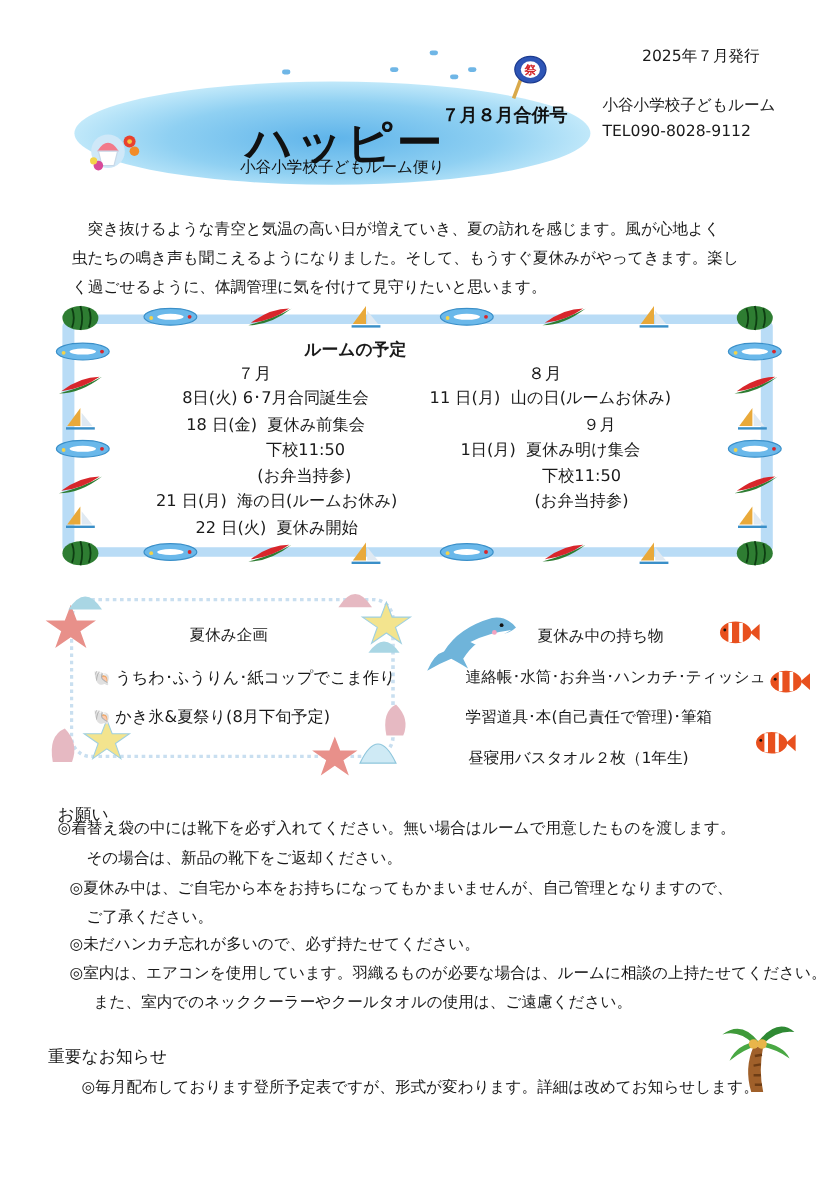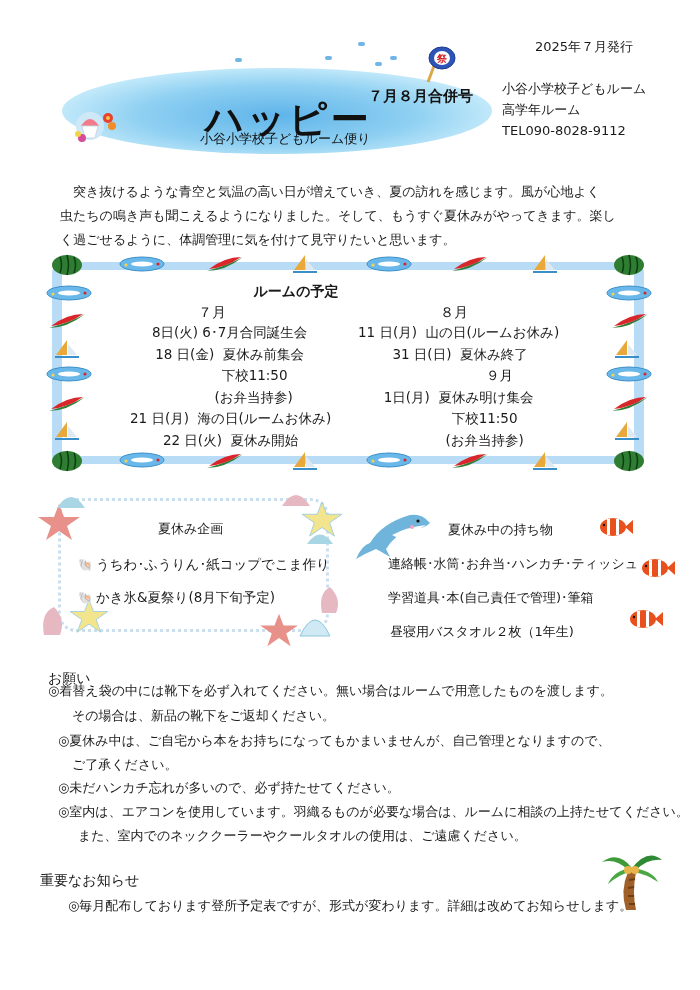--- a/index.html
+++ b/index.html
@@ -71,21 +71,20 @@
   <circle cx="36" cy="10" r="5" fill="#e8412f"></circle>
   <circle cx="36" cy="10" r="2" fill="#f5c542"></circle>
   <circle cx="40" cy="18" r="4" fill="#f28c28"></circle>
   <circle cx="10" cy="30" r="4" fill="#d84a9a"></circle>
   <circle cx="6" cy="26" r="3" fill="#f3d34a"></circle>
 </svg>
 
 <div id="issue-date" class="abs">2025年７月発行</div>
 <div id="contact" class="abs">
   <div>小谷小学校子どもルーム</div>
-  <div>高学年ルーム</div>
   <div>TEL090-8028-9112</div>
 </div>
 
 <div id="intro" class="abs">
   <p style="padding-left:13px">突き抜けるような青空と気温の高い日が増えていき、夏の訪れを感じます。風が心地よく</p>
   <p>虫たちの鳴き声も聞こえるようになりました。そして、もうすぐ夏休みがやってきます。楽し</p>
   <p>く過ごせるように、体調管理に気を付けて見守りたいと思います。</p>
 </div>
 
 <div id="sched-frame" class="abs">
@@ -243,21 +242,20 @@
   <div style="white-space:pre">18 日(金)  夏休み前集会</div>
   <div style="padding-left:50px">下校11:50</div>
   <div style="padding-left:48px">(お弁当持参)</div>
   <div style="white-space:pre;padding-left:2px">21 日(月)  海の日(ルームお休み)</div>
   <div style="white-space:pre;padding-left:2px">22 日(火)  夏休み開始</div>
 </div>
 
 <div class="abs t14" style="left:440px;top:304px">８月</div>
 <div class="abs sched-col" style="left:358px;top:322px">
   <div style="white-space:pre">11 日(月)  山の日(ルームお休み)</div>
-  <div style="white-space:pre;padding-left:3px">31 日(日)  夏休み終了</div>
   <div style="padding-left:82px">９月</div>
   <div style="white-space:pre">1日(月)  夏休み明け集会</div>
   <div style="padding-left:52px">下校11:50</div>
   <div style="padding-left:52px">(お弁当持参)</div>
 </div>
 
 <div class="abs" style="left:58px;top:498px;width:265px;height:128px;border:3px dotted #c9dff0;border-radius:18px"></div>
 <svg class="abs" style="left:36px;top:502px" width="46" height="40" viewBox="0 0 46 40">
     <polygon points="23,2 28,15 44,15 31,24 36,38 23,29 10,38 15,24 2,15 18,15" fill="#e8908a"></polygon>
   </svg>

